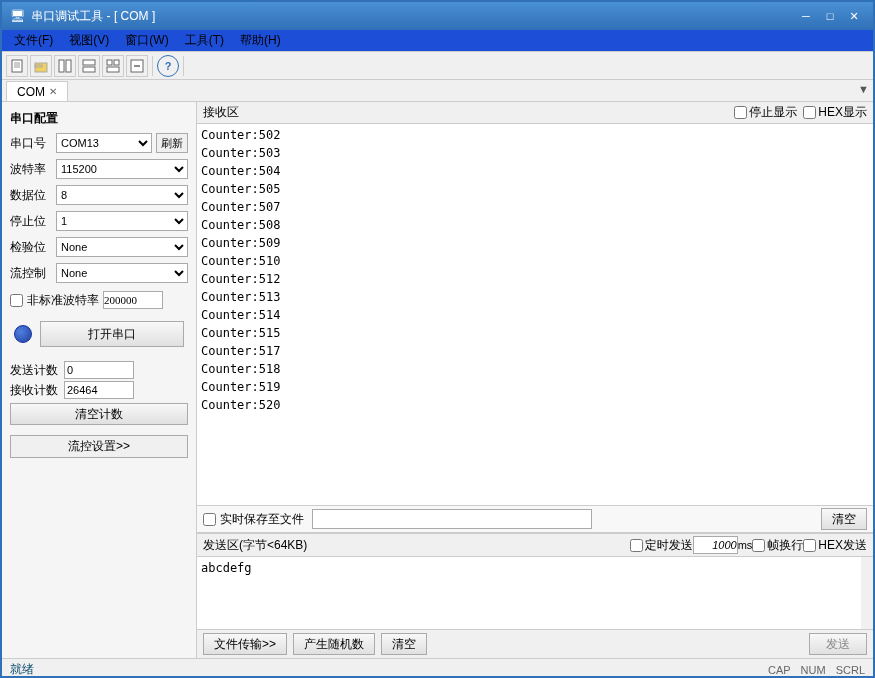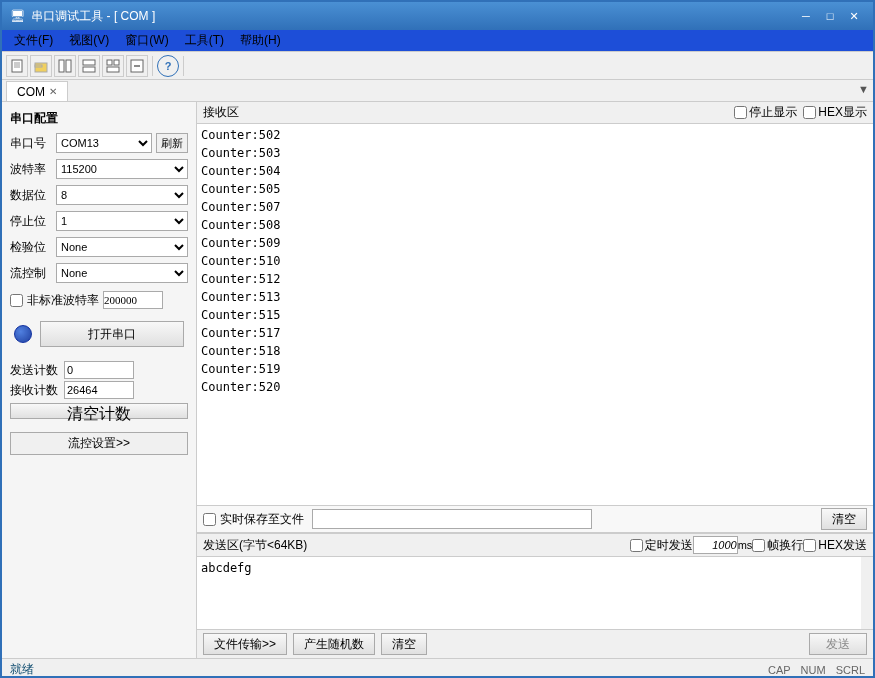--- a/index.html
+++ b/index.html
@@ -231,26 +231,26 @@
     .count-value {
       width: 70px;
       height: 18px;
       font-size: 11px;
       border: 1px solid #aaa;
       background: white;
       padding: 0 2px;
     }
     .clear-count-btn {
       width: 100%;
-      height: 16px;
+      height: 22px;
       margin-top: 2px;
       background: linear-gradient(to bottom, #f8f8f8, #e0e0e0);
       border: 1px solid #aaa;
       cursor: pointer;
-      font-size: 16px;
+      font-size: 12px;
     }
     .flow-ctrl-btn {
       margin-top: 6px;
       padding: 2px 6px;
       font-size: 12px;
       border: 1px solid #aaa;
       background: #f0f0f0;
       cursor: pointer;
     }
 
@@ -610,20 +610,21 @@
         <span class="receive-line">Counter:502</span>
             <span class="receive-line">Counter:503</span>
             <span class="receive-line">Counter:504</span>
             <span class="receive-line">Counter:505</span>
             <span class="receive-line">Counter:507</span>
             <span class="receive-line">Counter:508</span>
             <span class="receive-line">Counter:509</span>
             <span class="receive-line">Counter:510</span>
             <span class="receive-line">Counter:512</span>
             <span class="receive-line">Counter:513</span>
+            <span class="receive-line">Counter:514</span>
             <span class="receive-line">Counter:515</span>
             <span class="receive-line">Counter:517</span>
             <span class="receive-line">Counter:518</span>
             <span class="receive-line">Counter:519</span>
             <span class="receive-line">Counter:520</span>
           </div>
 
         <div class="receive-bottom">
           <div class="file-checkbox-area">
             <input type="checkbox" style="">

